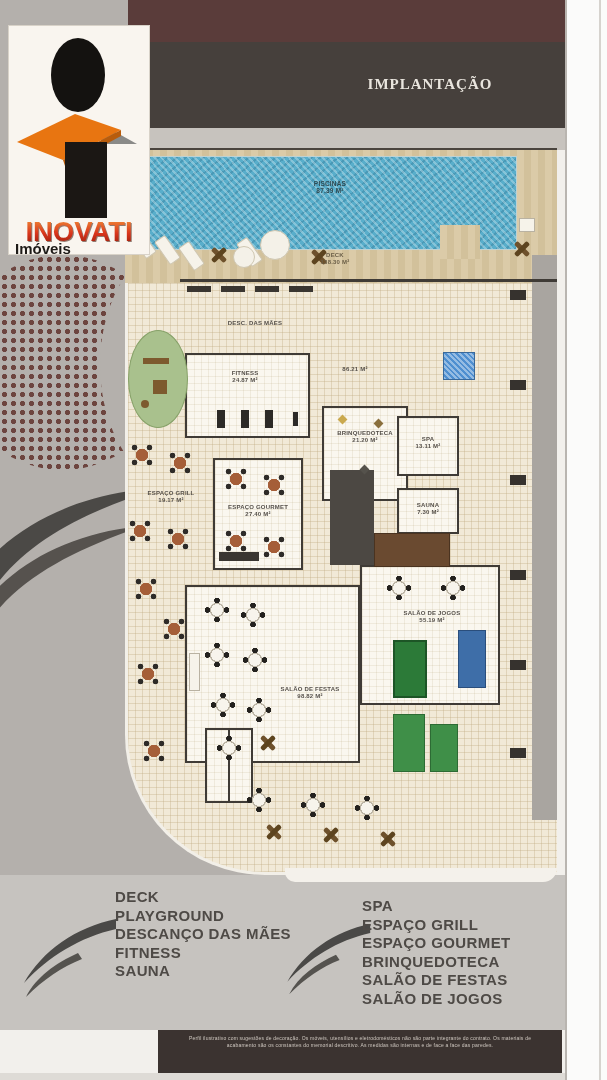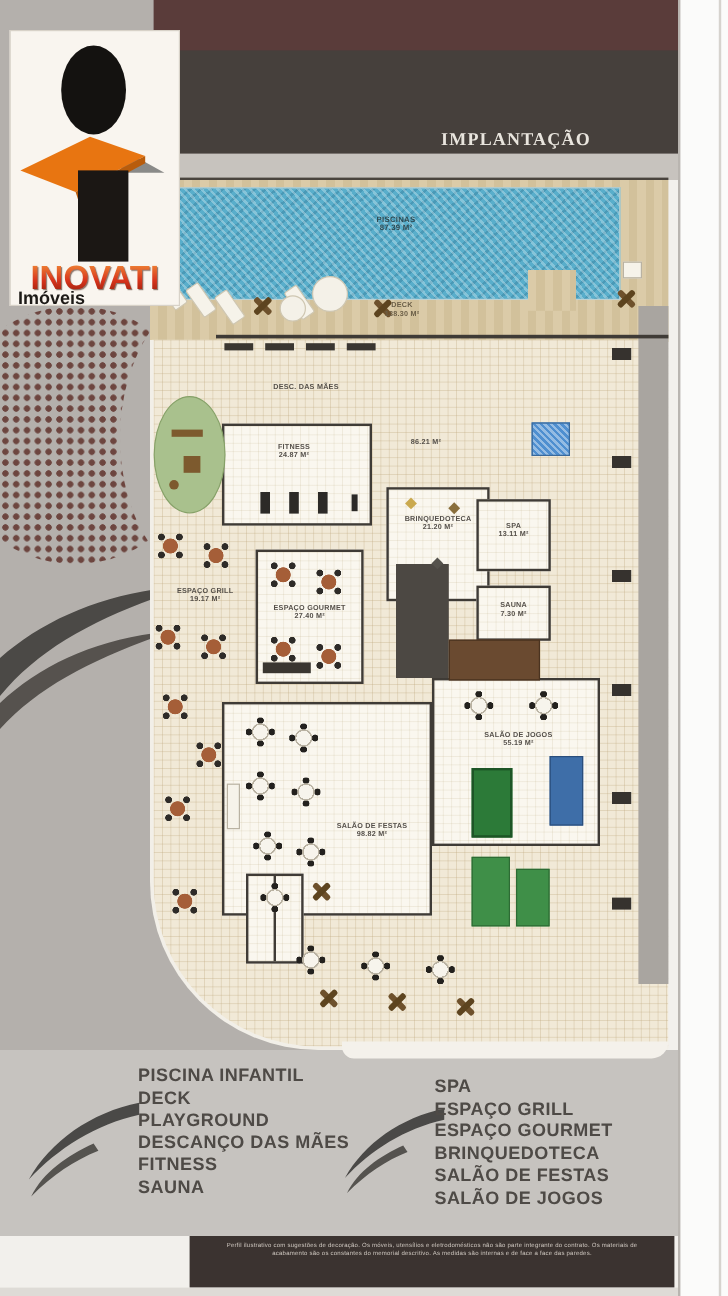--- a/index.html
+++ b/index.html
@@ -6,21 +6,21 @@
   #canvas{position:relative;width:607px;height:1080px;overflow:hidden;
     background:#f2f0ec;font-family:"Liberation Sans",sans-serif;}
 
   .abs{position:absolute;}
 
   
   .band-maroon{left:0;top:0;width:565px;height:45px;background:#5a3c3a;}
   .band-charcoal{left:128px;top:42px;width:437px;height:88px;background:#46403c;}
   .band-gray{left:128px;top:128px;width:437px;height:22px;background:#c7c3be;}
   .impl-title{left:360px;top:76px;width:140px;text-align:center;color:#e9e5de;
-    font-family:"Liberation Serif",serif;font-size:15px;font-weight:700;letter-spacing:1px;margin-top:33px;}
+    font-family:"Liberation Serif",serif;font-size:15px;font-weight:700;letter-spacing:1px;}
 
   
   .logo-box{left:8px;top:25px;width:140px;height:228px;background:#f9f5ef;
     border:1px solid #d8d2c8;z-index:30;}
   .logo-head{position:absolute;left:42px;top:12px;width:54px;height:74px;background:#141210;
     border-radius:50%;}
   .logo-roof{position:absolute;left:0;top:80px;width:140px;height:62px;}
   .logo-body{position:absolute;left:56px;top:116px;width:42px;height:76px;background:#1b1714;}
   .logo-name{position:absolute;left:0;top:190px;width:140px;text-align:center;
     font-size:28px;font-weight:800;letter-spacing:0px;transform:scaleX(.98);
@@ -320,21 +320,20 @@
   </div>
 
   <div class="abs legend-band">
     <div class="plan-bottom-edge"></div>
 
     <svg class="swoosh" style="left:18px;top:42px;" width="100" height="95" viewBox="0 0 100 95">
       <path d="M98,2 C58,10 24,34 6,66 C30,40 62,20 98,12 Z" fill="#4a4947"></path>
       <path d="M60,36 C38,46 18,60 8,80 C26,62 44,50 64,42 Z" fill="#55534f"></path>
     </svg>
     <div class="legend-list" style="left:115px;top:13px;">
-      <div>PISCINA INFANTIL</div>
       <div>DECK</div>
       <div>PLAYGROUND</div>
       <div>DESCANÇO DAS MÃES</div>
       <div>FITNESS</div>
       <div>SAUNA</div>
     </div>
 
     <svg class="swoosh" style="left:282px;top:45px;" width="90" height="90" viewBox="0 0 100 95">
       <path d="M98,2 C58,10 24,34 6,66 C30,40 62,20 98,12 Z" fill="#4a4947"></path>
       <path d="M60,36 C38,46 18,60 8,80 C26,62 44,50 64,42 Z" fill="#55534f"></path>

